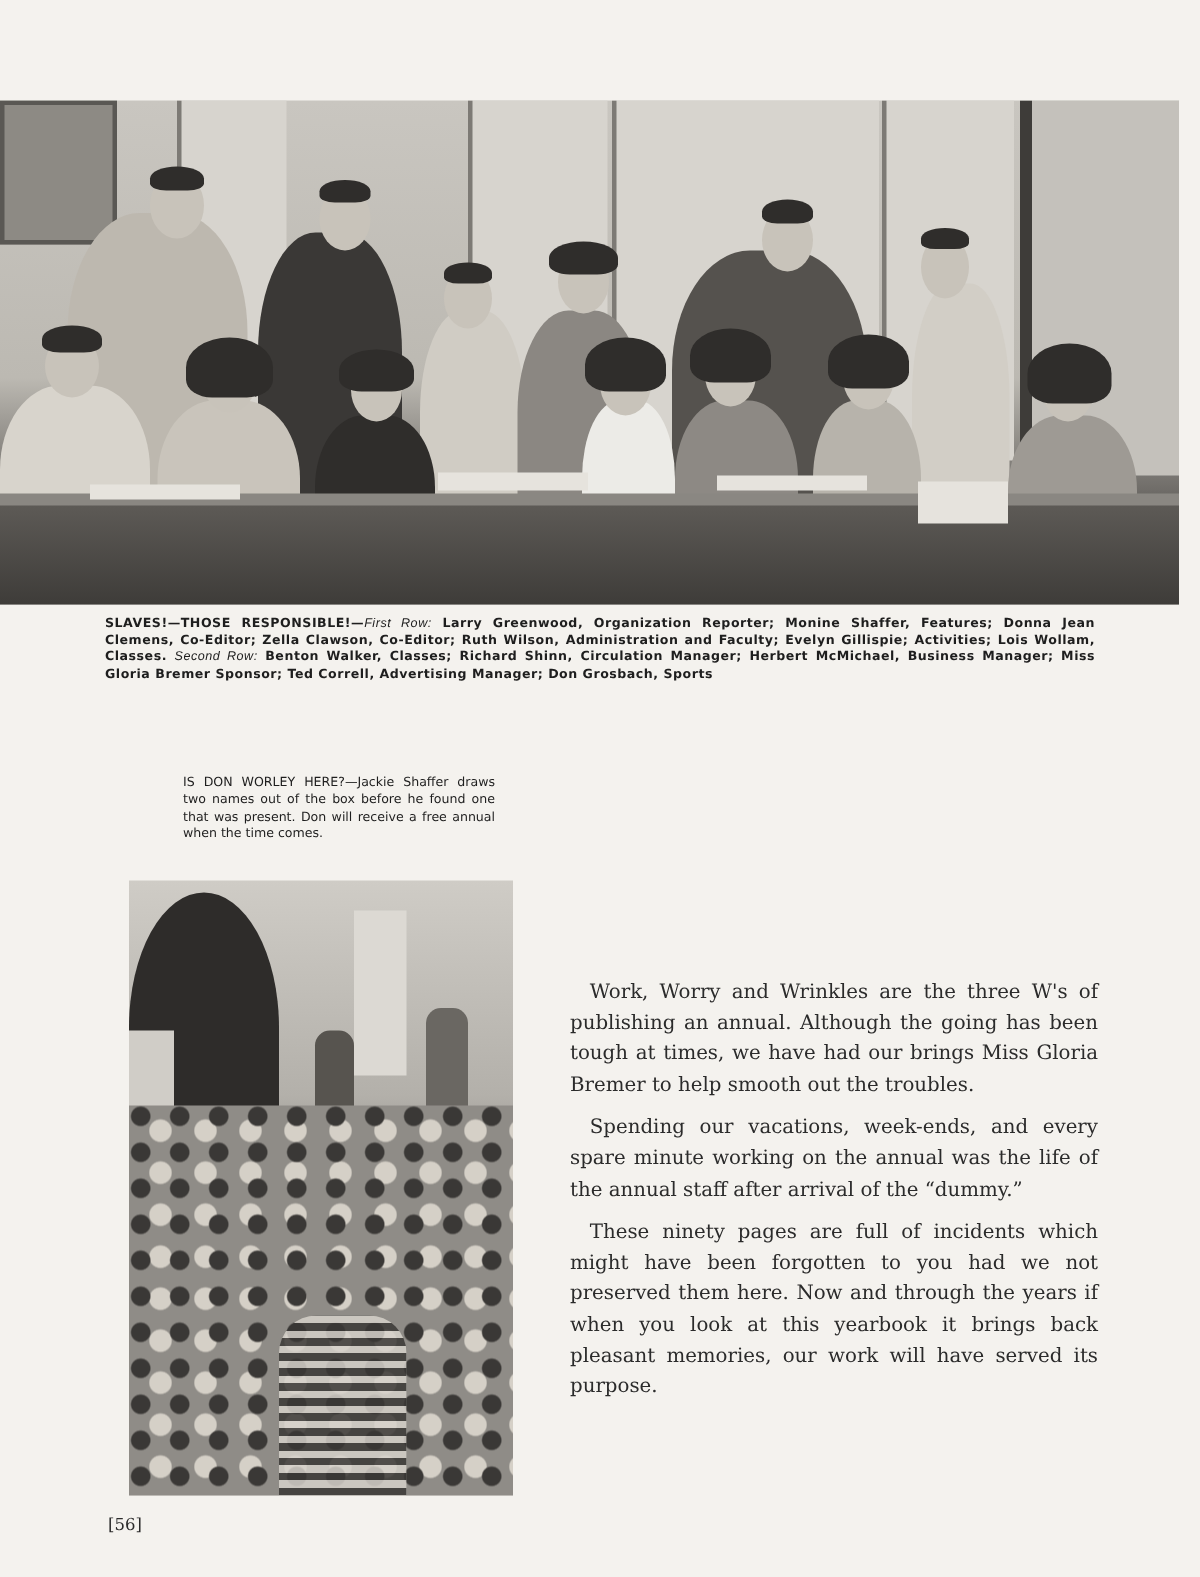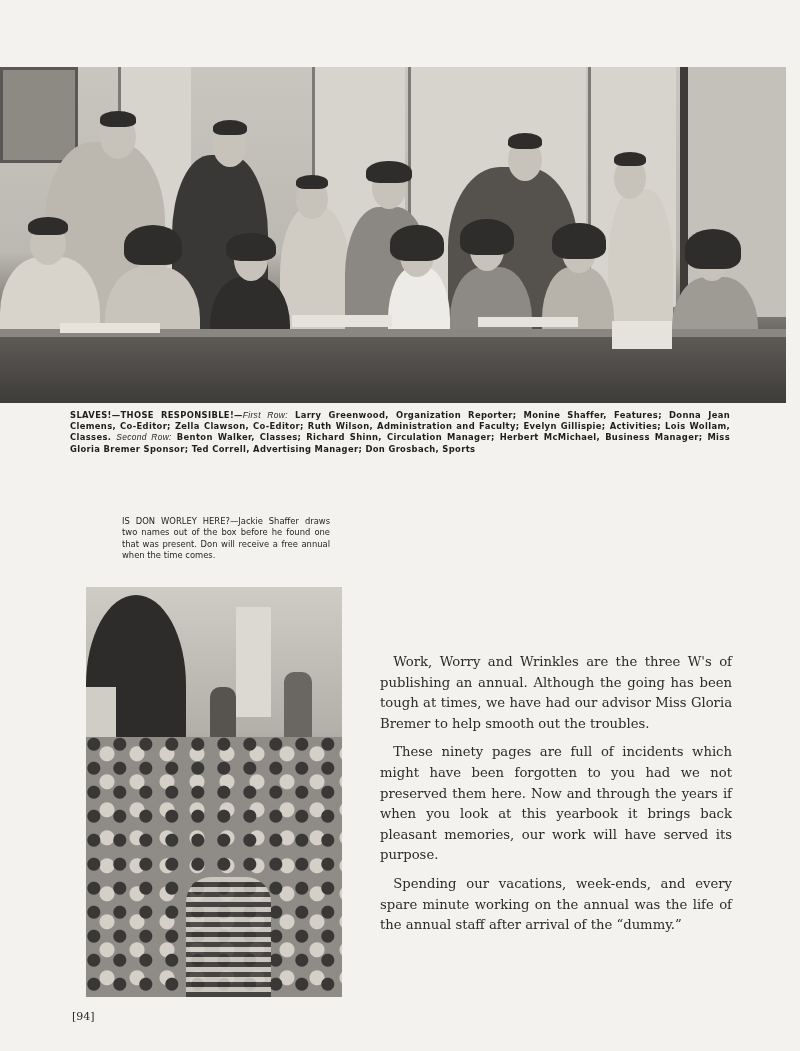--- a/index.html
+++ b/index.html
@@ -156,18 +156,18 @@
   <div class="arch"></div>
   <div class="arch-inner"></div>
   <div class="door-panel"></div>
   <div style="position:absolute;left:124px;top:100px;width:26px;height:70px;background:#57544f;border-radius:10px 10px 0 0;"></div>
   <div style="position:absolute;left:198px;top:85px;width:28px;height:95px;background:#6a6762;border-radius:10px 10px 0 0;"></div>
   <div class="crowd"></div>
   <div class="plaid"></div>
 </div>
 
 <div class="body-text">
-  <p style="text-indent:1em;">Work, Worry and Wrinkles are the three W's of publishing an annual. Although the going has been tough at times, we have had our advisor Miss Gloria Bremer to help smooth out the troubles.</p>
+  <p style="text-indent:1em;">Work, Worry and Wrinkles are the three W's of publishing an annual. Although the going has been tough at times, we have had our brings Miss Gloria Bremer to help smooth out the troubles.</p>
+  <p style="text-indent:1em;">Spending our vacations, week-ends, and every spare minute working on the annual was the life of the annual staff after arrival of the “dummy.”</p>
   <p style="text-indent:1em;">These ninety pages are full of incidents which might have been forgotten to you had we not preserved them here. Now and through the years if when you look at this yearbook it brings back pleasant memories, our work will have served its purpose.</p>
-  <p style="text-indent:1em;">Spending our vacations, week-ends, and every spare minute working on the annual was the life of the annual staff after arrival of the “dummy.”</p>
 </div>
 
-<div class="page-number">[94]</div>
+<div class="page-number">[56]</div>
 
 </body></html>

